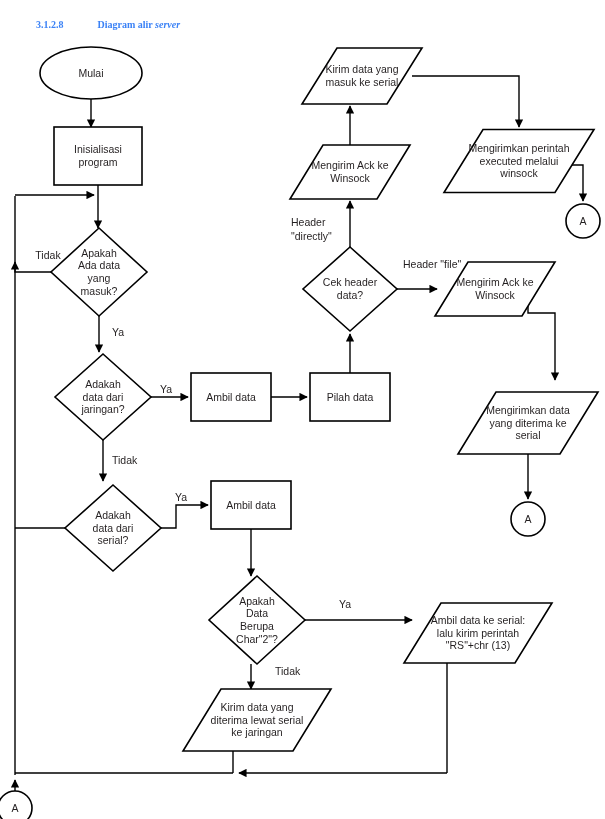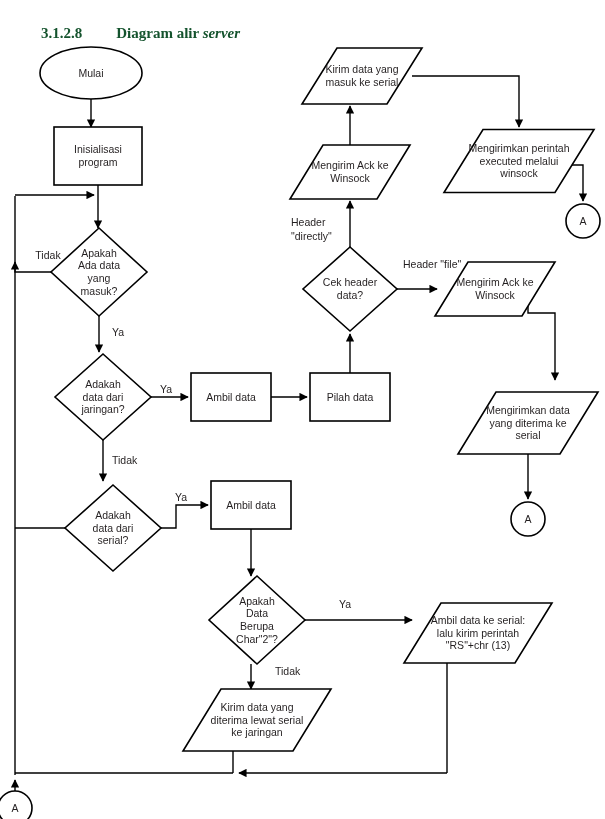--- a/index.html
+++ b/index.html
@@ -19,22 +19,22 @@
     width: 605px;
     height: 819px;
     background: #fff;
   }
   .doc-title {
     position: absolute;
     left: 26px;
     top: 8px;
     font-family: "Liberation Serif", serif;
     font-weight: bold;
-    font-size: 15px;
-    color: #14532d;
+    font-size: 10px;
+    color: #3b82f6;
     white-space: pre;
   }
   .doc-title .num { letter-spacing: 0px; }
   .doc-title .gap { display: inline-block; width: 34px; }
   .doc-title .ital { font-style: italic; }
   svg#flow {
     position: absolute;
     left: 0;
     top: 0;
     width: 605px;

